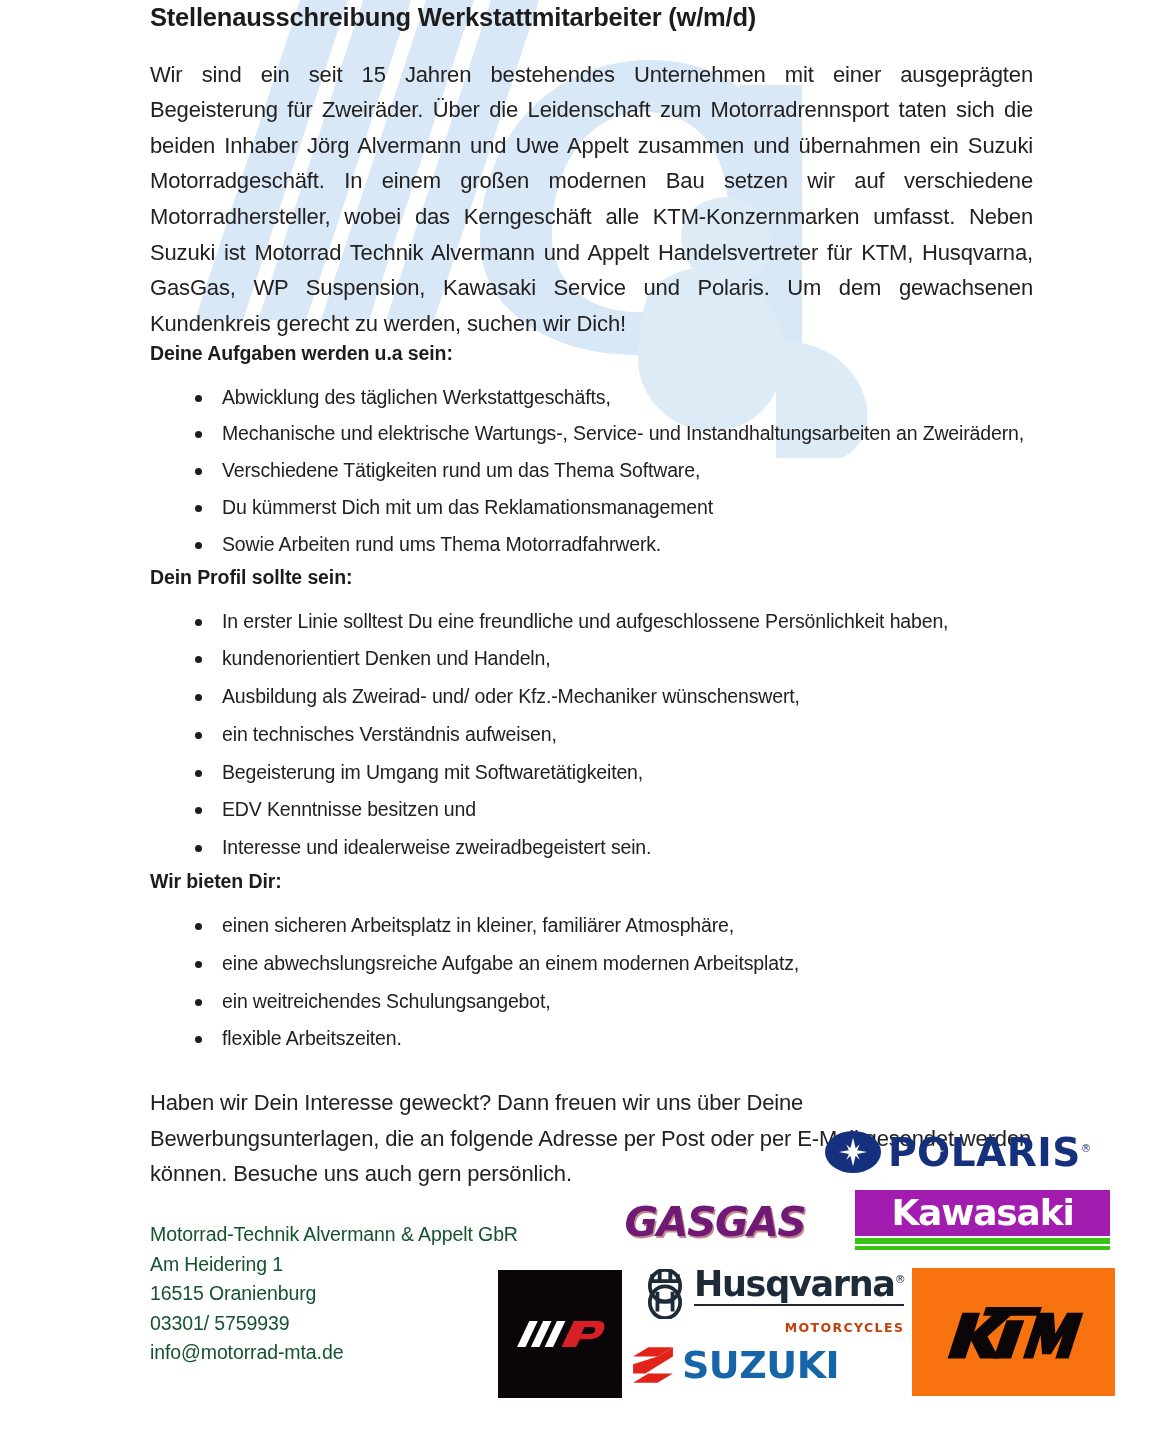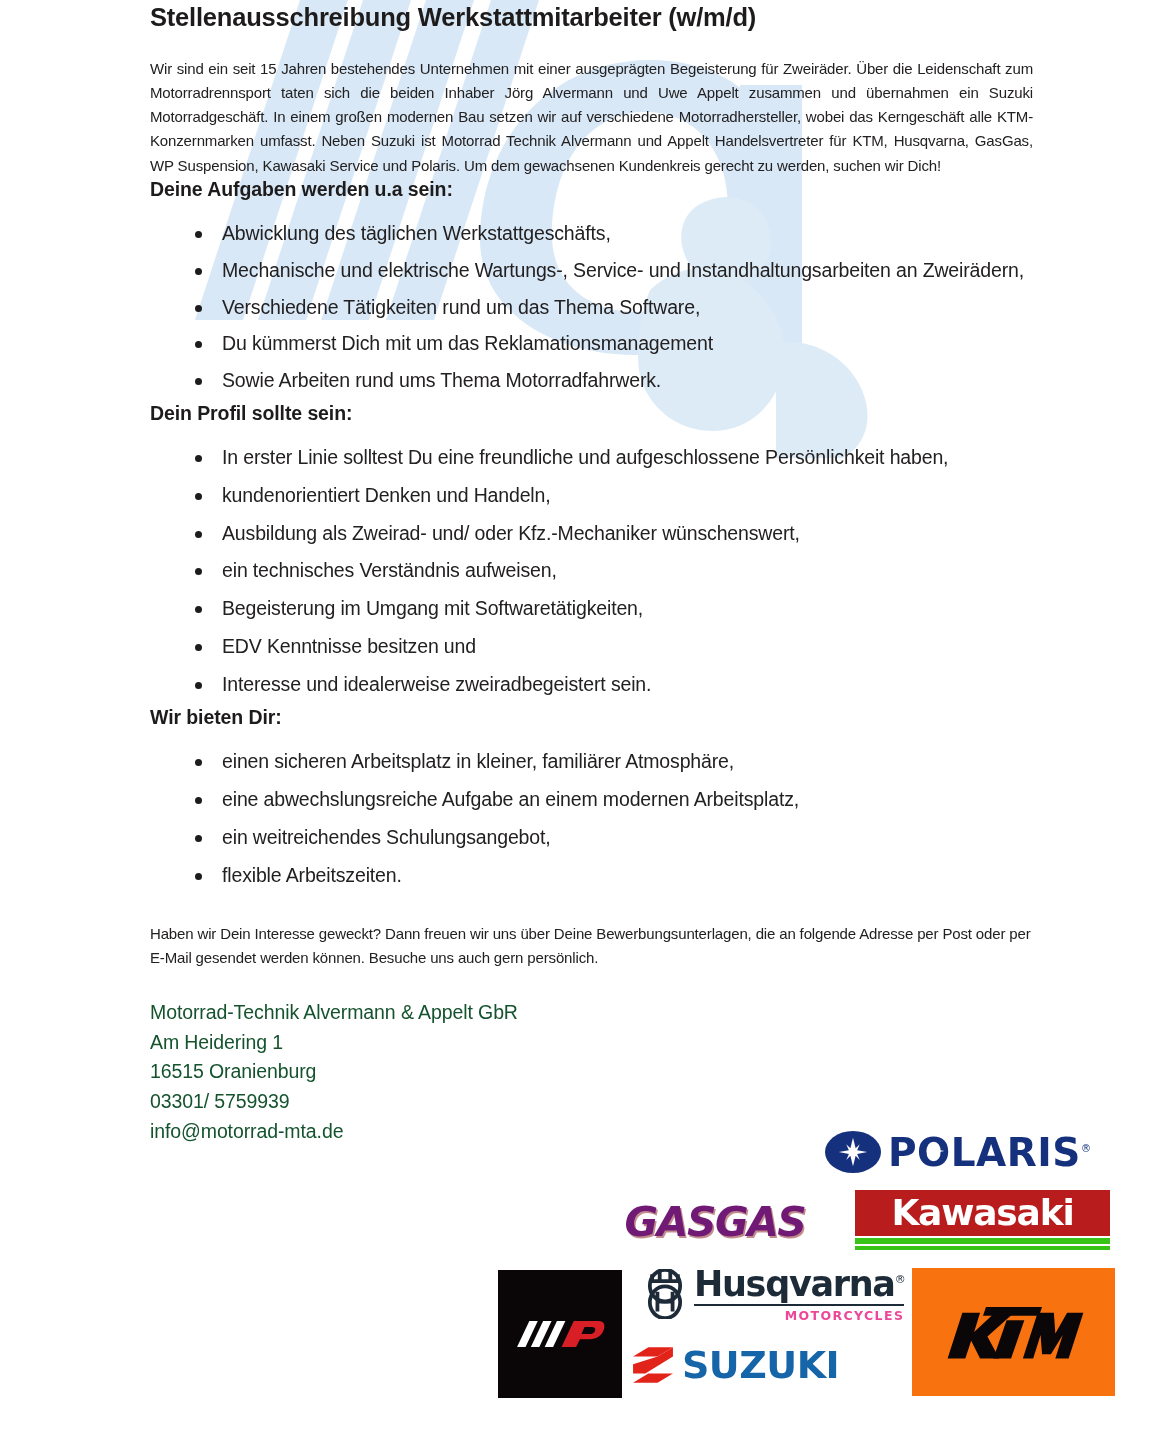--- a/index.html
+++ b/index.html
@@ -43,21 +43,21 @@
     font-size: 25.5px;
     font-weight: bold;
     letter-spacing: -0.2px;
     margin: 0;
     padding-top: 2px;
     line-height: 1.2;
     color: #1d1b1b;
   }
 
   p.para {
-    font-size: 15px;
+    font-size: 22px;
     line-height: 1.62;
     text-align: justify;
     margin: 24px 8px 0 0;
     color: #232021;
     letter-spacing: -0.15px;
   }
   p.para.closing {
     text-align: left;
     margin-top: 30px;
   }
@@ -169,21 +169,21 @@
     text-shadow: 1.5px 1.5px 0 rgba(120,0,0,0.45);
     line-height: 1;
   }
 
   
   .kawasaki {
     left: 375px; top: 62px;
     width: 255px; height: 64px;
   }
   .kawasaki .blk {
-    background: #b91c1c;
+    background: #a21caf;
     height: 46px;
     display: flex; align-items: center; justify-content: center;
   }
   .kawasaki .blk span {
     font-family: "DejaVu Sans", sans-serif;
     font-weight: bold;
     font-size: 36px;
     color: #ffffff;
     letter-spacing: -1.2px;
     line-height: 1;
@@ -215,25 +215,25 @@
     color: #1d2b39;
     letter-spacing: -1.3px;
     line-height: 1.05;
     position: relative;
   }
   .husqvarna .reg { font-size: 11px; vertical-align: super; font-weight: normal; }
   .husqvarna .sub {
     font-family: "DejaVu Sans", sans-serif;
     font-weight: bold;
     font-size: 12.5px;
-    color: #ec4899;
+    color: #c2410c;
     letter-spacing: 1.4px;
     text-align: right;
     border-top: 2px solid #1d2b39;
-    padding-top: 2px;
+    padding-top: 14px;
     margin-top: 1px;
   }
 
   
   .suzuki {
     left: 150px; top: 212px;
     width: 260px; height: 50px;
     display: flex; align-items: center;
   }
   .suzuki svg { width: 46px; height: 42px; flex: none; }

